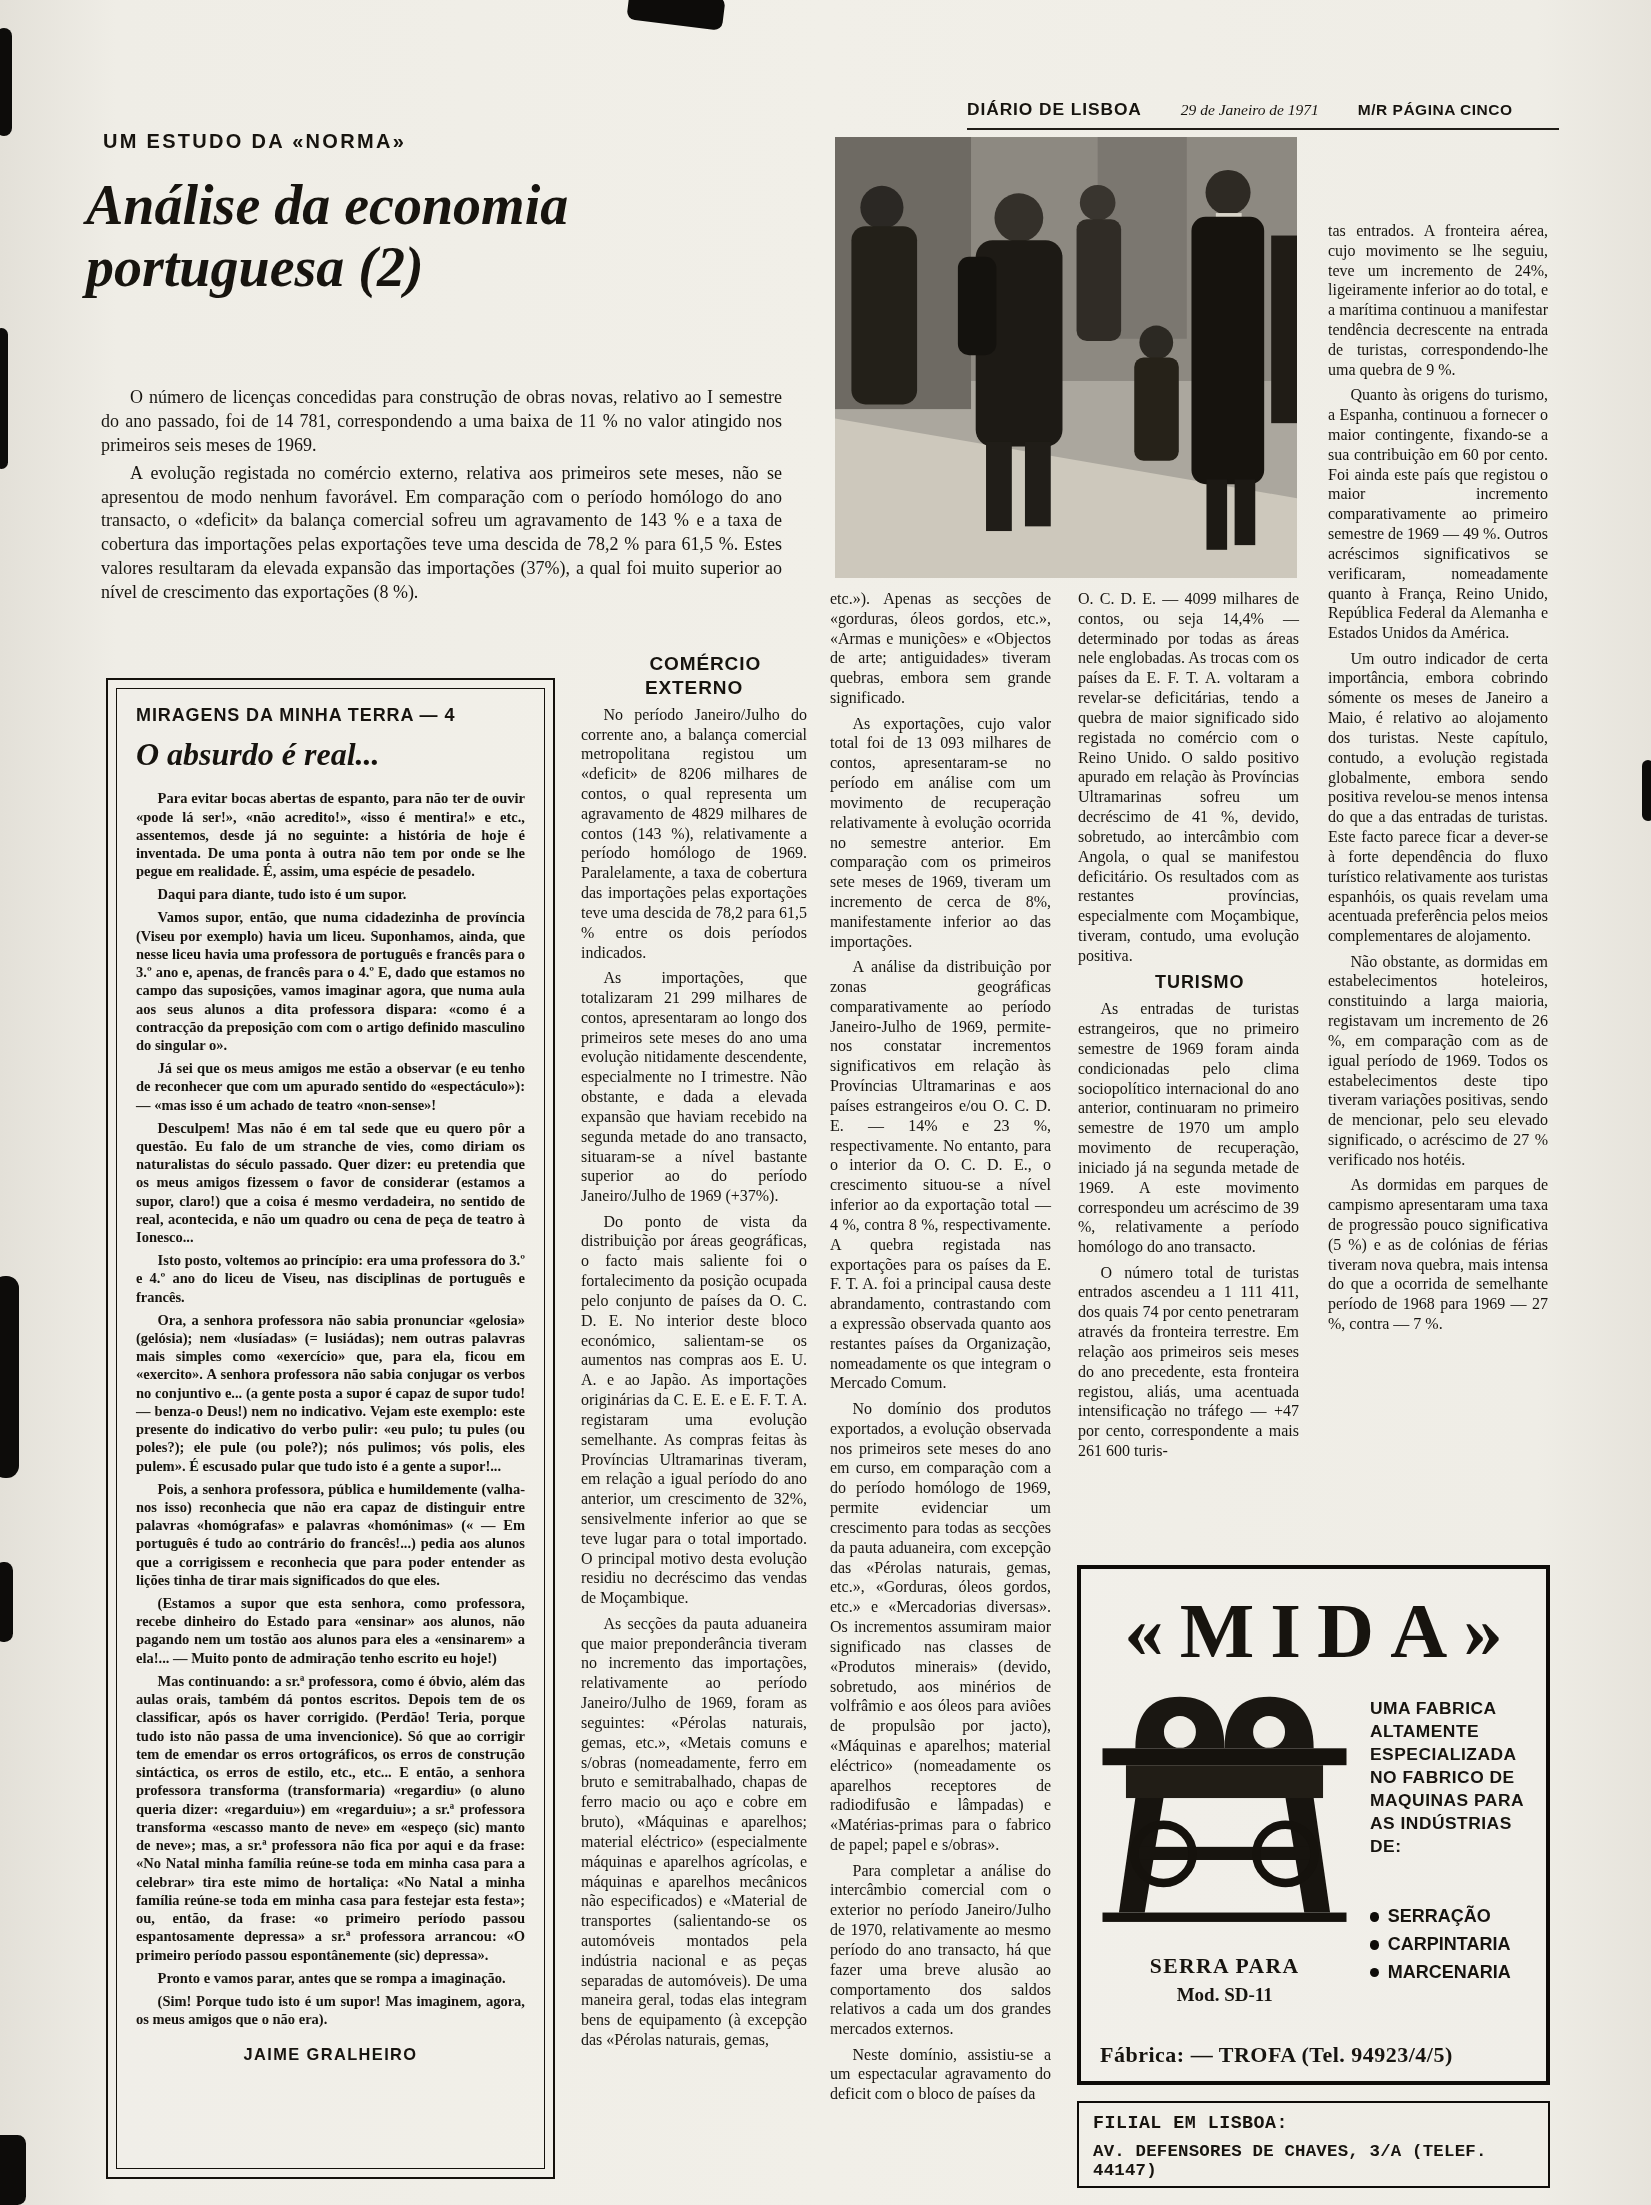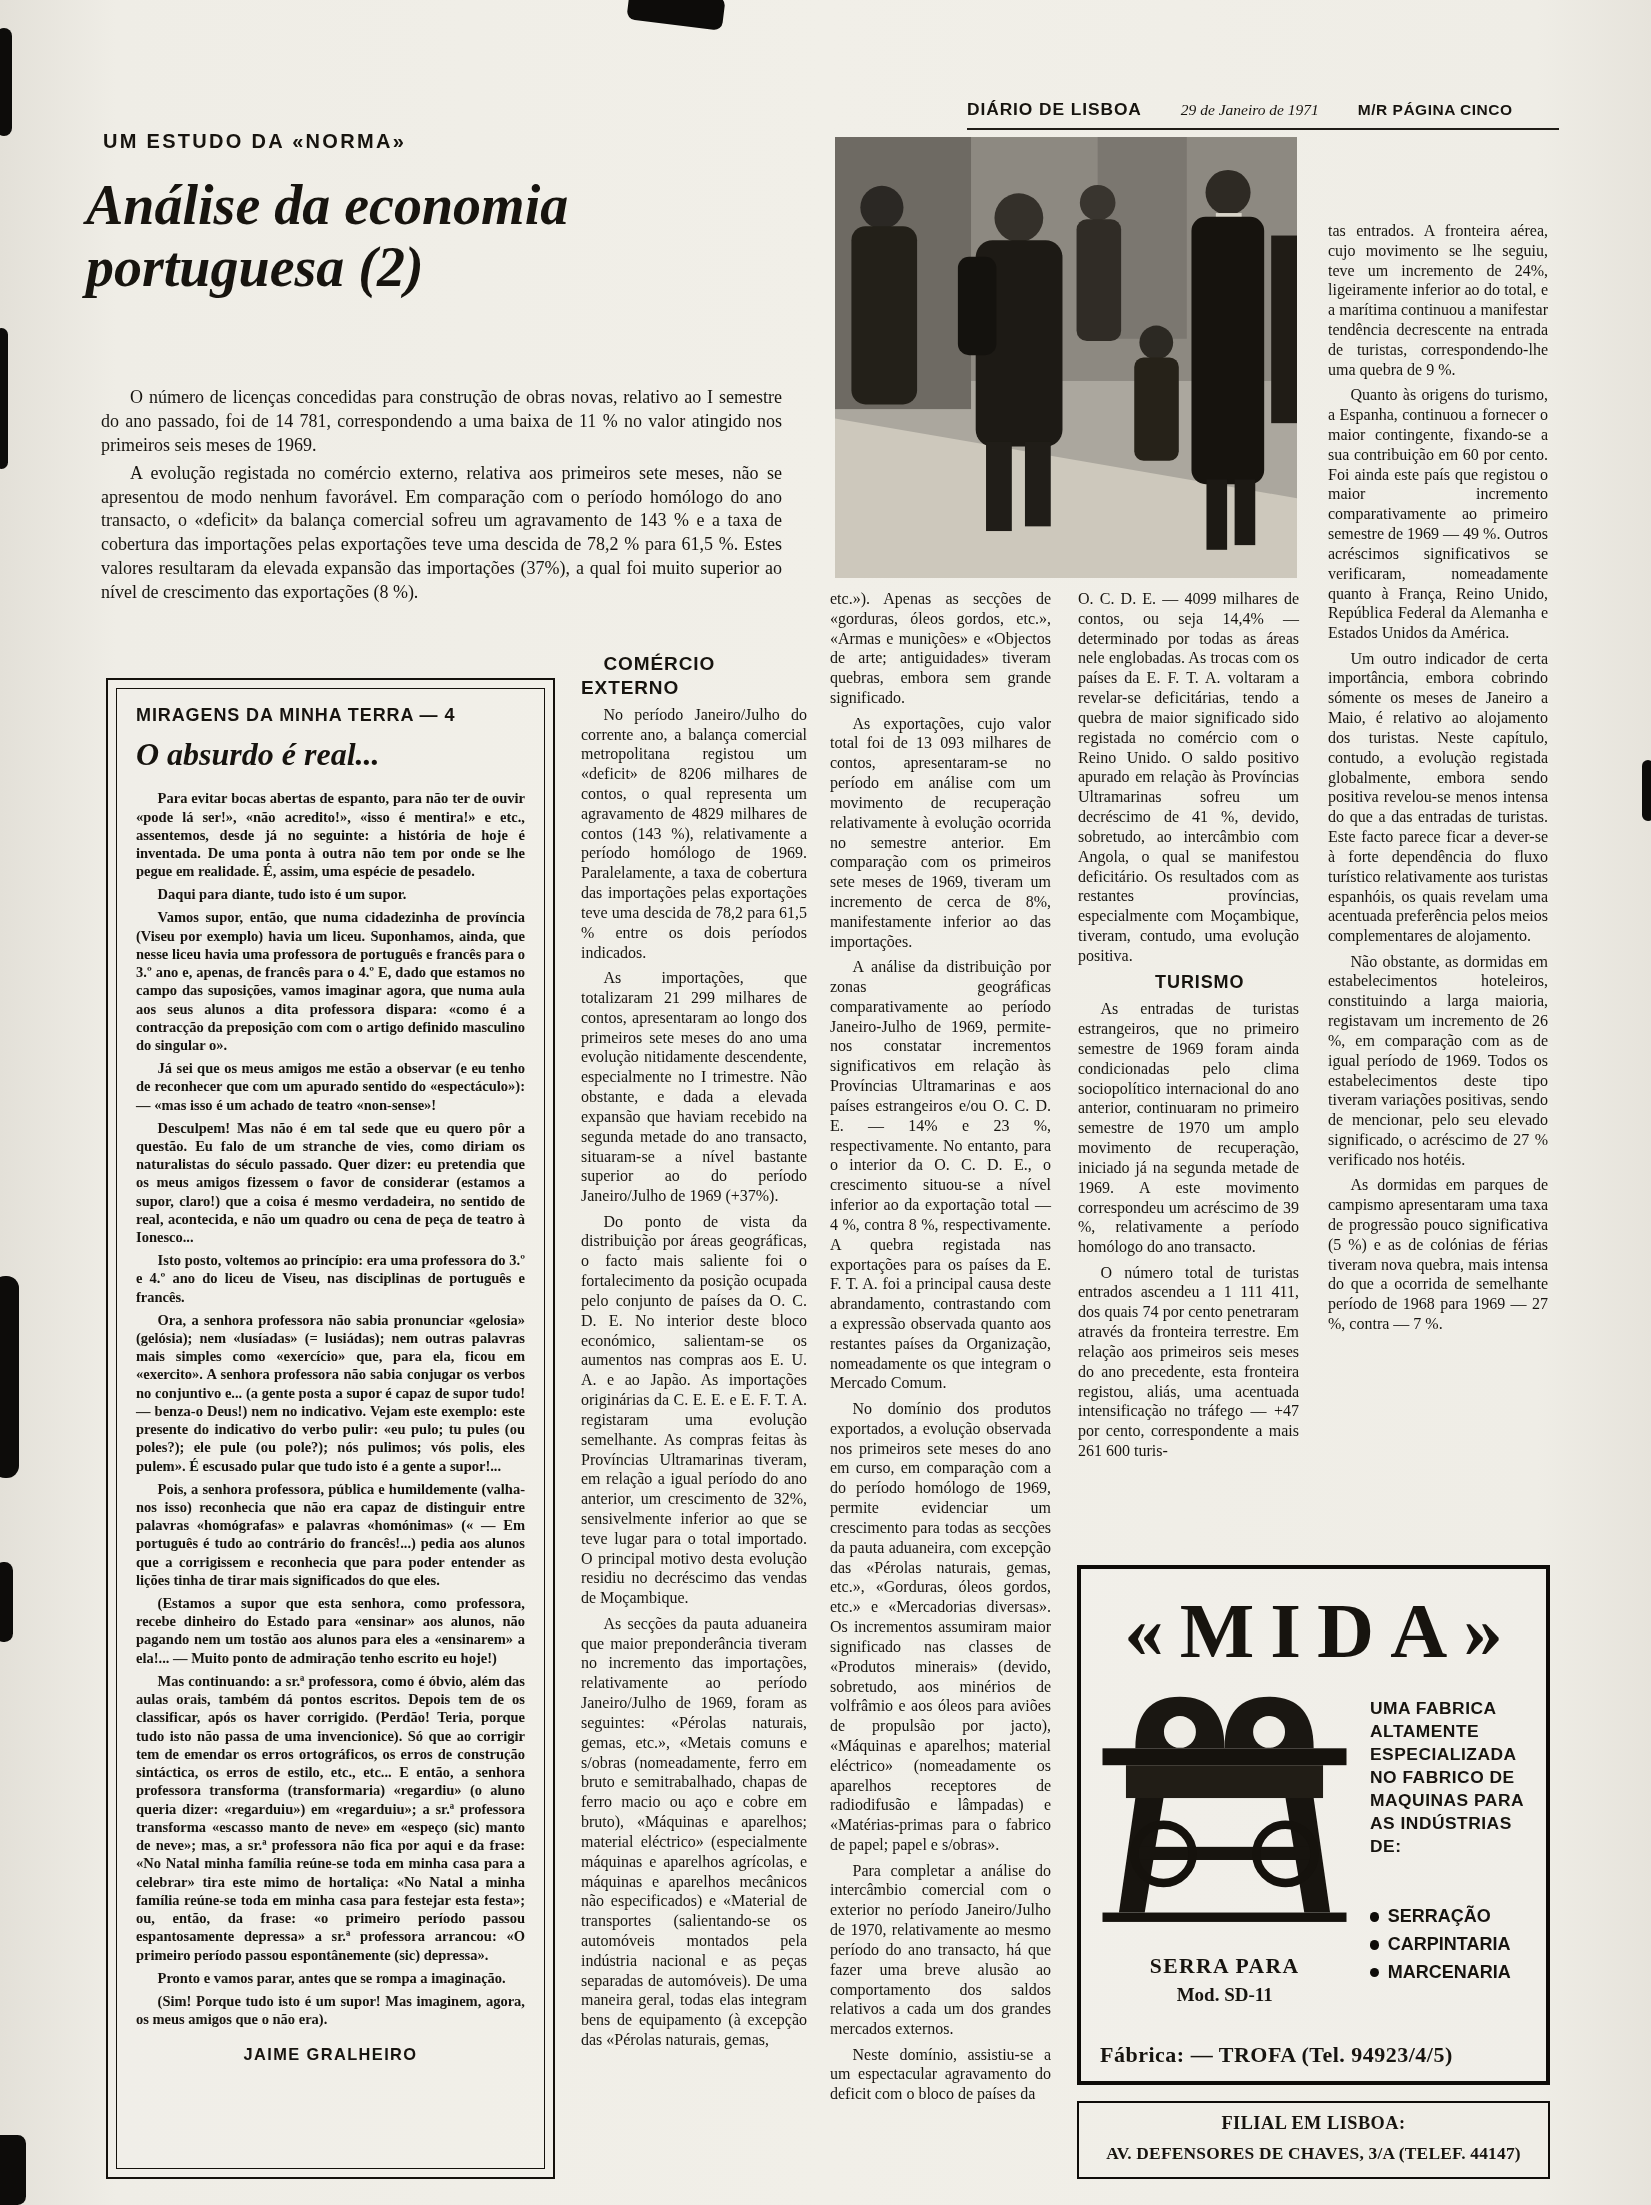--- a/index.html
+++ b/index.html
@@ -31,21 +31,21 @@
   .lead{position:absolute;left:101px;top:386px;width:681px;font-size:18px;line-height:1.33;text-align:justify;}
   .lead p{margin:0 0 3.8px;text-indent:29px;}
 
   
   .photo{position:absolute;left:835px;top:137px;width:462px;height:441px;overflow:hidden;background:#a5a199;}
 
   
   .col{position:absolute;font-size:16px;line-height:1.24;text-align:justify;}
   .col p{margin:0 0 5.6px;text-indent:22.5px;}
   .col p.cont{text-indent:0;}
-  .h-sec{font-family:"Liberation Sans",sans-serif;font-weight:bold;font-size:19px;letter-spacing:0.9px;margin:0 0 12.2px;text-align:left;text-indent:0;}
+  .h-sec{font-family:"Liberation Sans",sans-serif;font-weight:bold;font-size:19px;letter-spacing:0.9px;margin:0 0 12.2px;text-align:center;text-indent:0;}
   .h-tur{font-family:"Liberation Sans",sans-serif;font-weight:bold;font-size:18px;letter-spacing:0.9px;margin:12.2px 0 14px;text-align:center;text-indent:0;}
 
   #colB{left:581px;top:652px;width:226px;}
   #colC{left:830px;top:589px;width:221px;}
   #colD{left:1078px;top:589px;width:221px;}
   #colE{left:1328px;top:221px;width:220px;}
 
   
   .mbox{position:absolute;left:106px;top:678px;width:449px;height:1501px;border:2.8px solid #14110c;box-sizing:border-box;padding:8px;background:rgba(255,255,255,0.08);}
   .mbox-inner{border:1.4px solid #14110c;box-sizing:border-box;width:100%;height:100%;padding:16px 19px 12.2px;}
@@ -61,21 +61,21 @@
   .mida-machine{position:absolute;left:12.2px;top:123px;width:263px;height:244px;}
   .mida-about{position:absolute;left:289px;top:128px;width:164px;font-family:"Liberation Sans",sans-serif;font-weight:bold;font-size:17.4px;line-height:1.32;letter-spacing:0.5px;}
   .mida-bullets{position:absolute;left:289px;top:334px;width:169px;font-family:"Liberation Sans",sans-serif;font-weight:bold;font-size:18px;line-height:1.55;}
   .bullet-row{display:flex;align-items:center;}
   .bullet-dot{width:9.4px;height:9.4px;border-radius:50%;background:#0e0c09;display:inline-block;margin-right:8.4px;flex:0 0 auto;}
   .mida-model{position:absolute;left:12.2px;top:385px;width:263px;text-align:center;font-weight:bold;}
   .model-name{font-size:21.6px;letter-spacing:1.4px;}
   .model-no{font-size:19px;margin-top:4.7px;}
   .mida-factory{position:absolute;left:19px;bottom:13px;width:432px;font-weight:bold;font-size:22px;letter-spacing:0.5px;}
 
-  .filial{position:absolute;left:1077px;top:2101px;width:473px;height:78px;border:2.8px solid #0e0c09;box-sizing:border-box;padding:10.3px 14px;font-family:Liberation Serif, serif;font-weight:bold;text-align:center;}
+  .filial{position:absolute;left:1077px;top:2101px;width:473px;height:87px;border:2.8px solid #0e0c09;box-sizing:border-box;padding:10.3px 14px;font-family:Liberation Mono, monospace;font-weight:bold;}
   .filial-label{font-size:18.3px;letter-spacing:0.5px;}
   .filial-addr{font-size:17.4px;margin-top:8.4px;letter-spacing:0.2px;}
 </style>
 </head>
 <body>
 
 <div id="page">
 
   <div class="art" style="left:628px;top:-8.4px;width:96px;height:33px;transform:rotate(7deg);"></div>
   <div class="art" style="left:-3.8px;top:28px;width:16px;height:108px;"></div>

